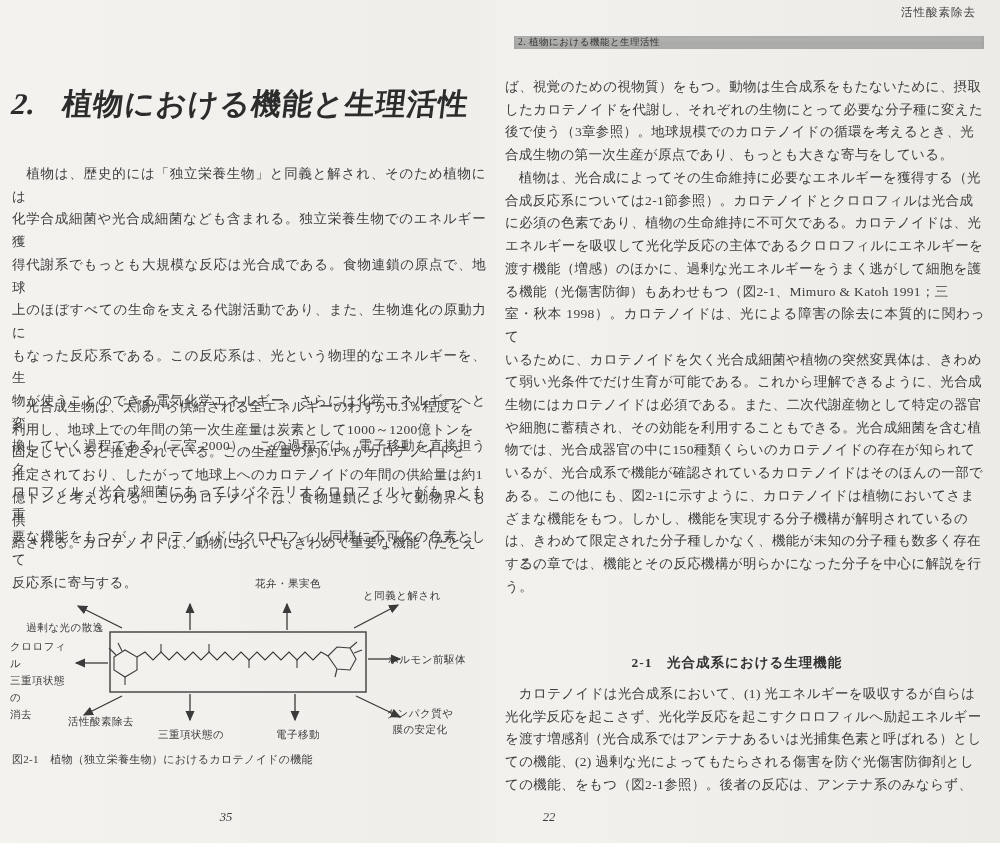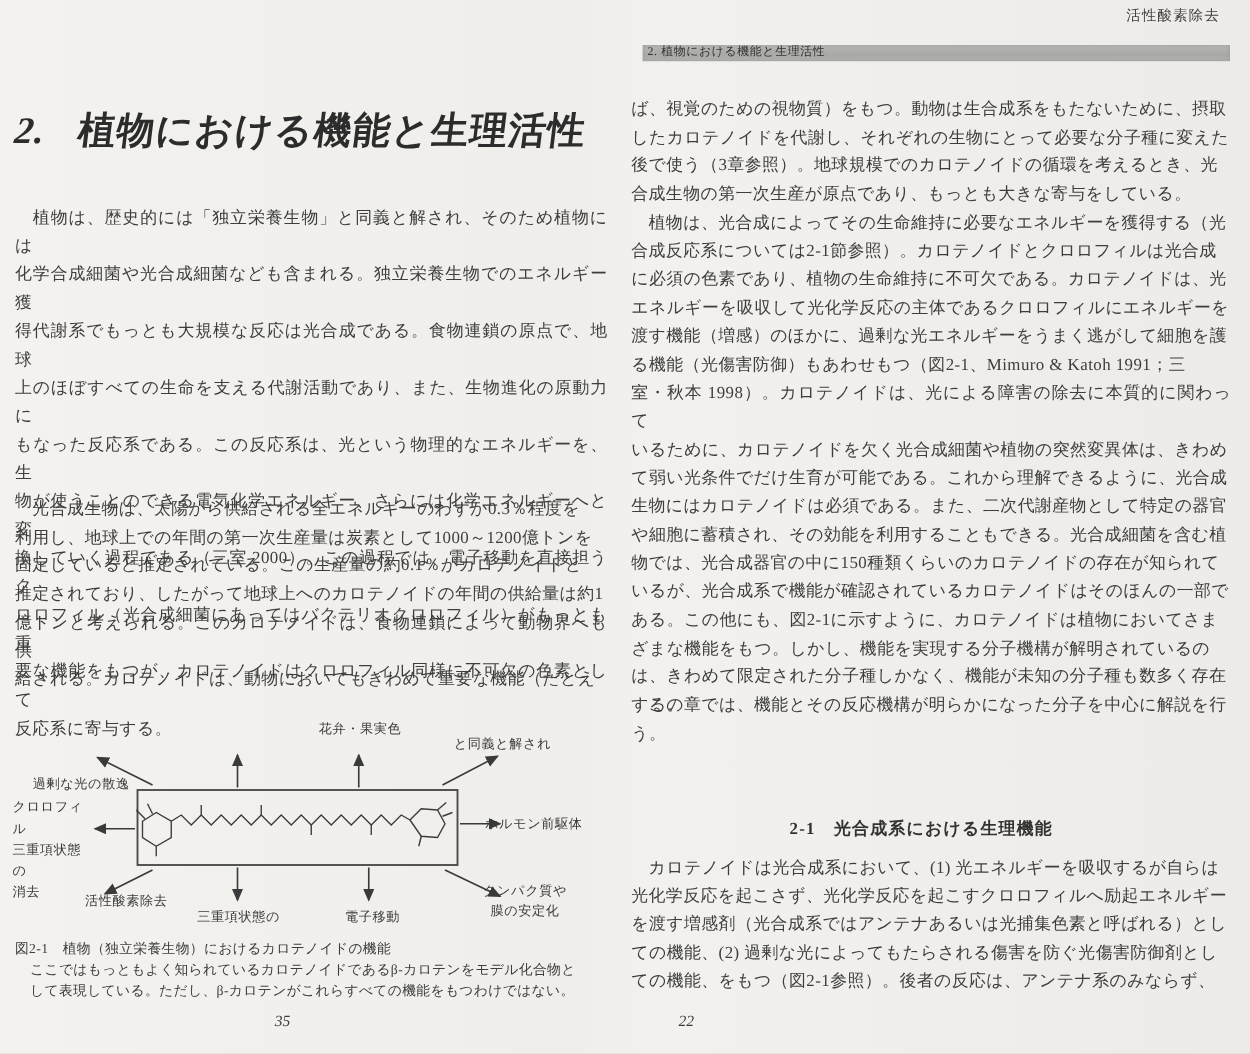--- a/index.html
+++ b/index.html
@@ -149,22 +149,20 @@
       <div class="fig-label" style="left:378px;top:96px;width:92px;text-align:left;">ホルモン前駆体</div>
       <div class="fig-label" style="left:40px;top:158px;width:102px;">活性酸素除去</div>
       <div class="fig-label" style="left:128px;top:171px;width:106px;">三重項状態の</div>
       <div class="fig-label" style="left:240px;top:171px;width:96px;">電子移動</div>
       <div class="fig-label" style="left:360px;top:149px;width:100px;line-height:16px;">タンパク質や
 膜の安定化</div>
     </div>
 
     <div class="fig-caption">
       <span>図2-1　植物（独立栄養生物）におけるカロテノイドの機能</span>
-      <span class="cap-body">ここではもっともよく知られているカロテノイドであるβ-カロテンをモデル化合物と
-して表現している。ただし、β-カロテンがこれらすべての機能をもつわけではない。</span>
     </div>
 
     <div class="page-number">35</div>
   </div>
 
   <div class="page" id="right-page">
 
     <div class="running-head">活性酸素除去</div>
 
     <div class="header-bar">

